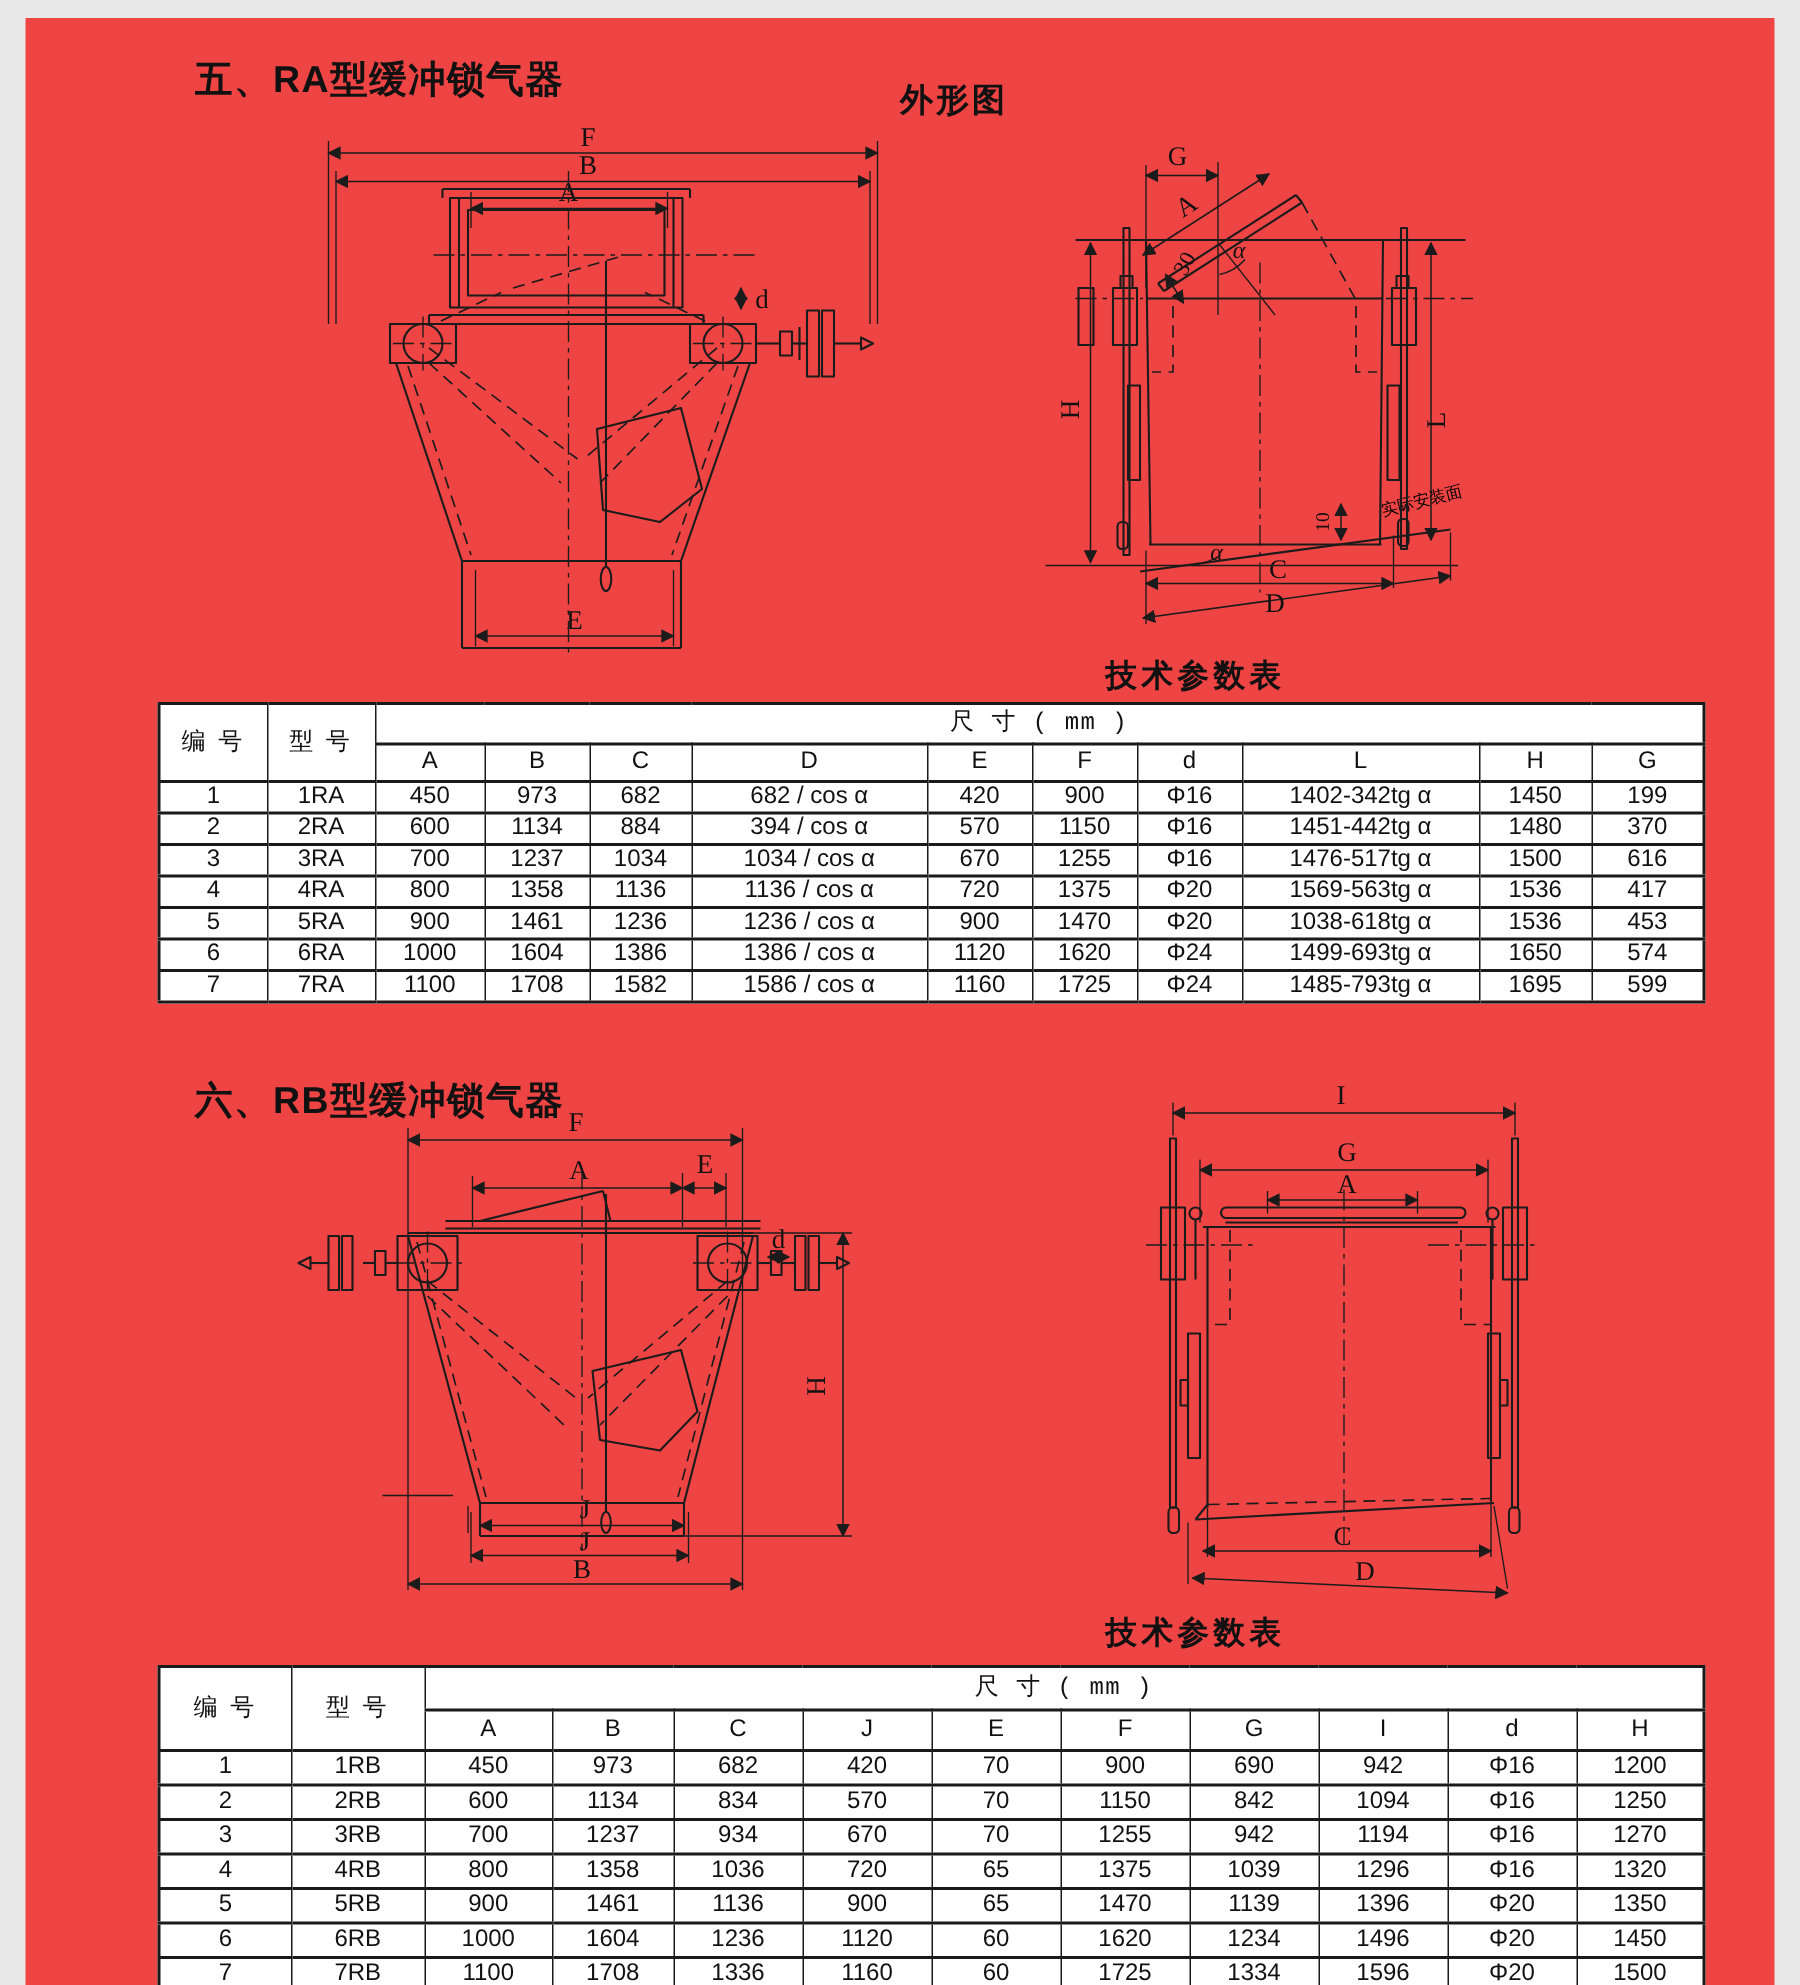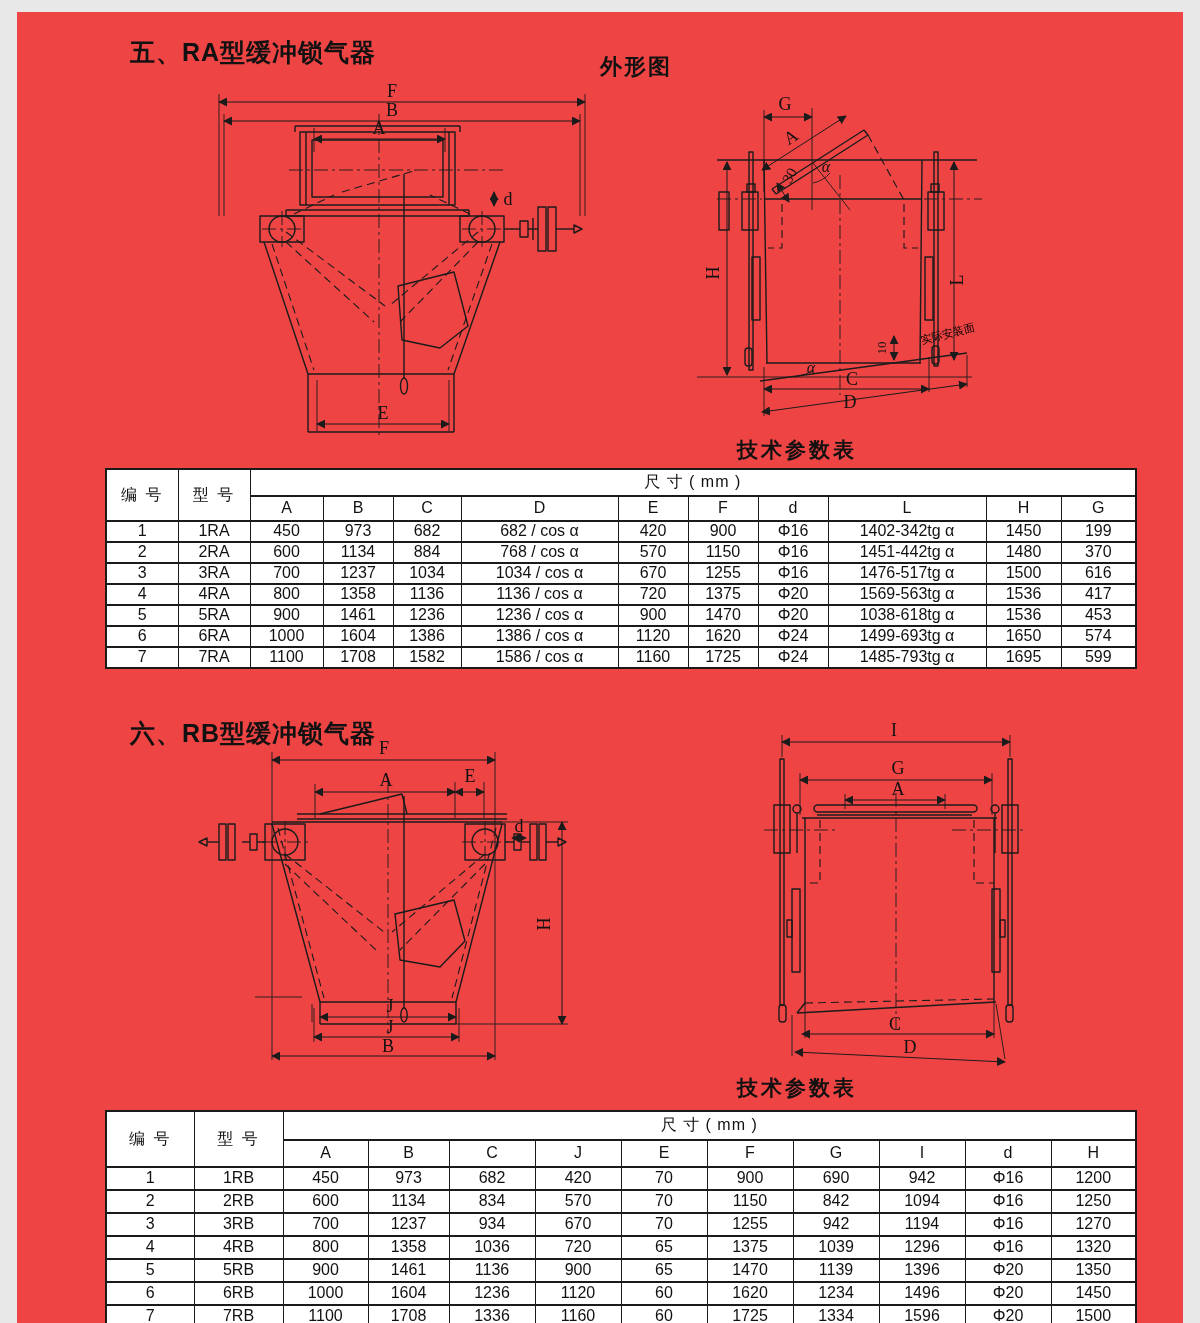--- a/index.html
+++ b/index.html
@@ -8,21 +8,21 @@
   .abs{position:absolute;}
   .sec-title{font-size:25px;font-weight:bold;letter-spacing:1px;}
   .sub-title{font-size:22px;font-weight:bold;letter-spacing:2px;}
   .tbl-title{font-size:21px;font-weight:bold;letter-spacing:3px;text-align:right;width:420px;}
 
   table.params{border-collapse:collapse;table-layout:fixed;width:1030px;background:#fff;}
   table.params td,table.params th{border:1px solid #1a1a1a;border-top-width:2px;border-bottom-width:2px;
       text-align:center;vertical-align:middle;padding:0;font-weight:normal;
       font-size:16px;line-height:1.05;overflow:hidden;white-space:nowrap;}
   table.params{border:2px solid #1a1a1a;}
-  th.dims{white-space:pre;font-size:17px;letter-spacing:1px;}
+  th.dims{white-space:pre;font-size:17px;letter-spacing:1px;font-family:Liberation Mono, monospace;}
   th.cnh{font-size:15px;letter-spacing:2px;}
   th.colL{font-size:17px;}
   table.t1 tr.h1{height:27px;} table.t1 tr.h2{height:25px;} table.t1 tbody tr{height:21px;}
   table.t2 tr.h1{height:29px;} table.t2 tr.h2{height:27px;} table.t2 tbody tr{height:23px;}
 
   
   .ln{stroke:#1b1b1b;stroke-width:1.4;fill:none;stroke-linejoin:round;}
   .tn{stroke:#1b1b1b;stroke-width:0.9;fill:none;}
   .dsh{stroke:#1b1b1b;stroke-width:1.1;fill:none;stroke-dasharray:8 5;}
   .cl{stroke:#1b1b1b;stroke-width:0.9;fill:none;stroke-dasharray:14 4 3 4;}
@@ -266,21 +266,21 @@
           <td>1402-342tg α</td>
           <td>1450</td>
           <td>199</td>
         </tr>
         <tr>
           <td>2</td>
           <td>2RA</td>
           <td>600</td>
           <td>1134</td>
           <td>884</td>
-          <td>768 / cos α</td>
+          <td>394 / cos α</td>
           <td>570</td>
           <td>1150</td>
           <td>Φ16</td>
           <td>1451-442tg α</td>
           <td>1480</td>
           <td>370</td>
         </tr>
         <tr>
           <td>3</td>
           <td>3RA</td>

